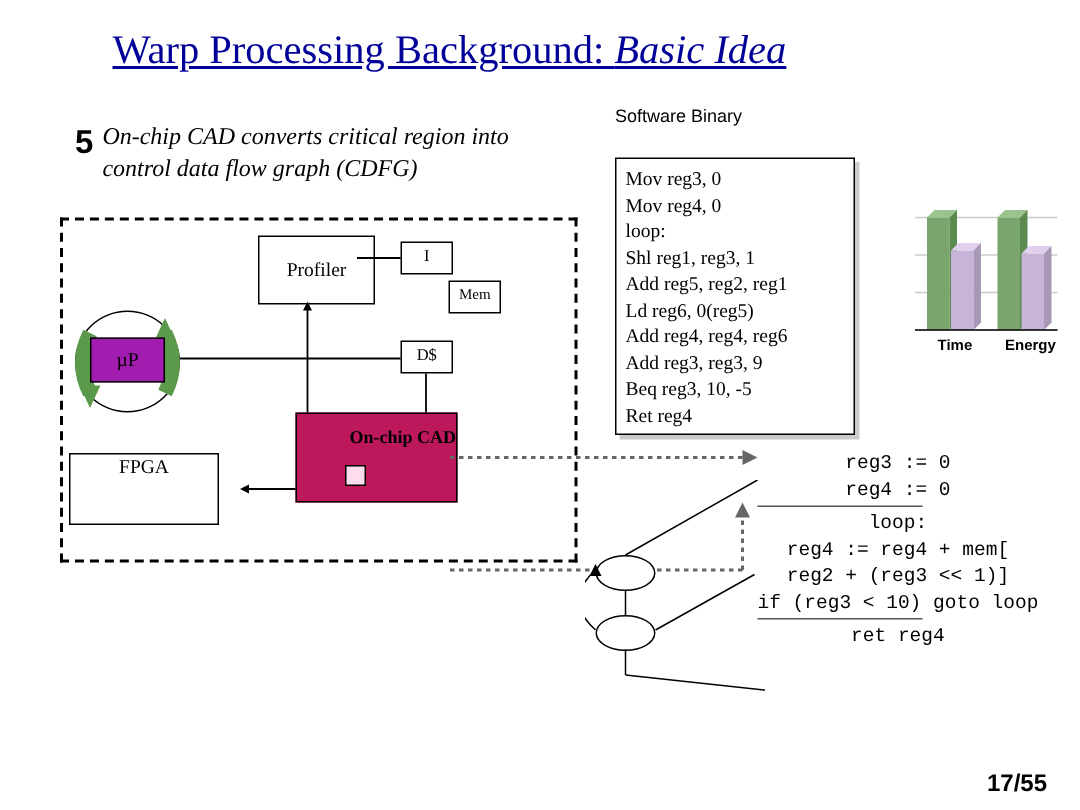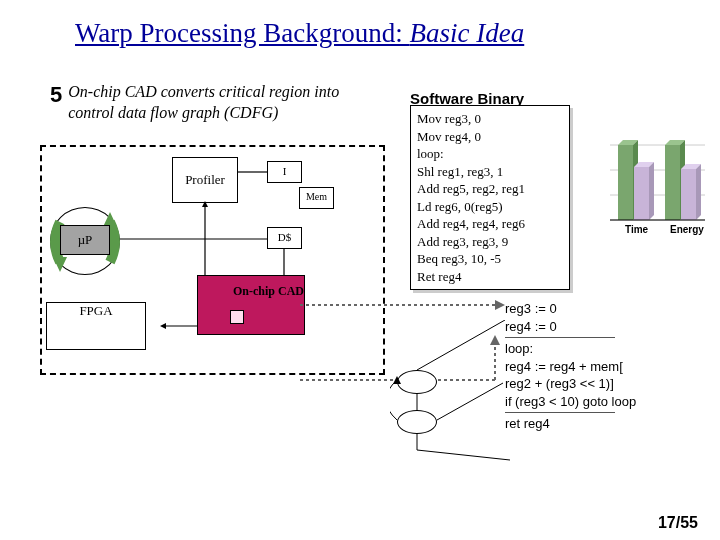--- a/index.html
+++ b/index.html
@@ -4,30 +4,30 @@
 <style>
   * { box-sizing: border-box; margin: 0; padding: 0; }
   body { width: 720px; height: 540px; background: #fff; font-family: Georgia, 'Times New Roman', serif; position: relative; overflow: hidden; }
   .title { position: absolute; top: 18px; left: 75px; font-size: 27px; color: #000099; }
   .title .u { text-decoration: underline; text-align: center; }
   .title .em { font-style: italic; }
   .step { position: absolute; top: 82px; left: 50px; width: 320px; }
   .stepnum { font-family: Arial, sans-serif; font-weight: bold; font-size: 22px; float: left; margin-right: 6px; }
   .steptext { font-size: 16px; font-style: italic; line-height: 1.3; }
   .chip { position: absolute; top: 145px; left: 40px; width: 345px; height: 230px; border: 2px dashed #000; background: #fff; }
-  .prof { position: absolute; top: 10px; left: 130px; width: 66px; height: 46px; border: 1.5px solid #000; background: #fff; font-family: 'Times New Roman', serif; font-size: 13px; text-align: center; padding-top: 14px; }
+  .prof { position: absolute; top: 10px; left: 130px; width: 78px; height: 46px; border: 1.5px solid #000; background: #fff; font-family: 'Times New Roman', serif; font-size: 13px; text-align: center; padding-top: 14px; }
   .imem { position: absolute; top: 14px; left: 225px; width: 35px; height: 22px; border: 1.5px solid #000; background: #fff; font-family: 'Times New Roman', serif; font-size: 11px; text-align: center; padding-top: 3px; }
   .dmem { position: absolute; top: 40px; left: 225px; width: 35px; height: 22px; border: 1.5px solid #000; background: #fff; font-family: 'Times New Roman', serif; font-size: 10px; text-align: center; padding-top: 3px; margin-left: 32px; }
   .dcache { position: absolute; top: 80px; left: 225px; width: 35px; height: 22px; border: 1.5px solid #000; background: #fff; font-family: 'Times New Roman', serif; font-size: 11px; text-align: center; padding-top: 3px; }
-  .up { position: absolute; top: 78px; left: 18px; width: 50px; height: 30px; border: 1.5px solid #000; background: #a3a3a3; font-family: 'Times New Roman', serif; font-size: 13px; text-align: center; padding-top: 6px; }
+  .up { position: absolute; top: 78px; left: 18px; width: 50px; height: 30px; border: 1.5px solid #000; background: #a21caf; font-family: 'Times New Roman', serif; font-size: 13px; text-align: center; padding-top: 6px; }
   .fpga { position: absolute; top: 155px; left: 4px; width: 100px; height: 48px; border: 1.5px solid #000; background: #fff; font-family: 'Times New Roman', serif; font-size: 13px; text-align: center; }
   .cad { position: absolute; top: 128px; left: 155px; width: 108px; height: 60px; border: 1.5px solid #000; background: #be185d; font-family: 'Times New Roman', serif; font-weight: bold; font-size: 12px; text-align: right; padding-top: 8px; }
-  .swhead { position: absolute; top: 90px; left: 410px; font-family: Arial, sans-serif; font-weight: bold; font-size: 15px; }
+  .swhead { position: absolute; top: 70px; left: 410px; font-family: Arial, sans-serif; font-weight: normal; font-size: 12px; }
   .assembly { position: absolute; top: 105px; left: 410px; width: 160px; border: 1.5px solid #000; background: #fff; font-family: 'Times New Roman', serif; font-size: 13px; padding: 4px 6px; line-height: 1.35; box-shadow: 3px 3px 0 #ccc; }
-  .pseudo { position: absolute; top: 300px; left: 505px; font-family: Liberation Sans, sans-serif; font-size: 13px; line-height: 1.35; }
+  .pseudo { position: absolute; top: 300px; left: 505px; font-family: Liberation Mono, monospace; font-size: 13px; line-height: 1.35; text-align: center; }
   .hr { border: 0; border-top: 1px solid #555; width: 110px; margin: 2px 0; }
   .bars { position: absolute; top: 130px; left: 600px; }
   .bars svg { width: 110px; height: 140px; }
   .pagenum { position: absolute; bottom: 8px; right: 22px; font-family: Arial, sans-serif; font-weight: bold; font-size: 16px; }
   .oval { position:absolute; border:1.5px solid #000; border-radius:50%; background:#fff; }
 </style>
 </head>
 <body>
 
 <div class="title">

